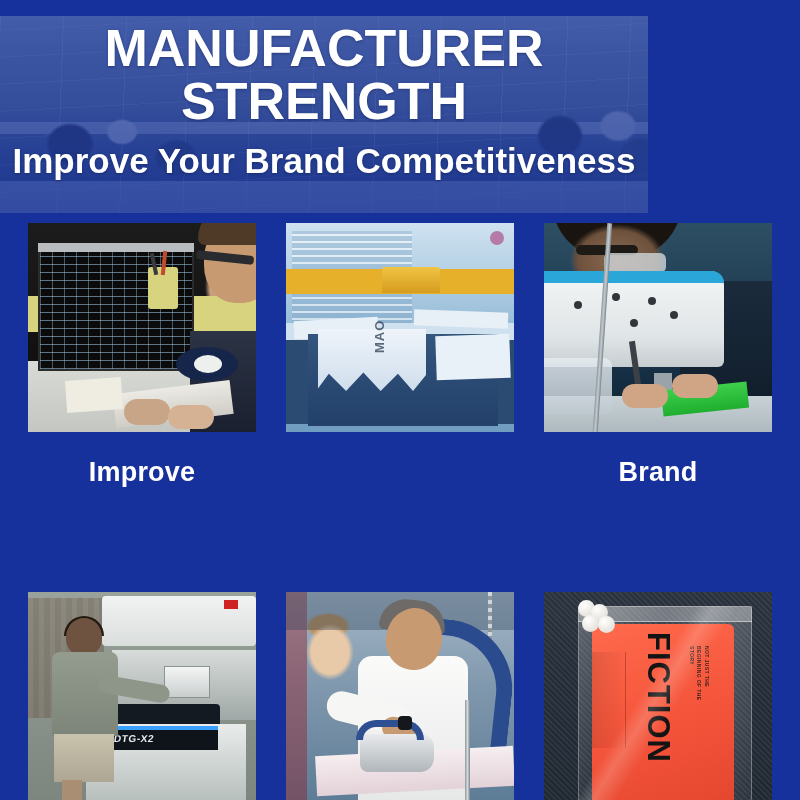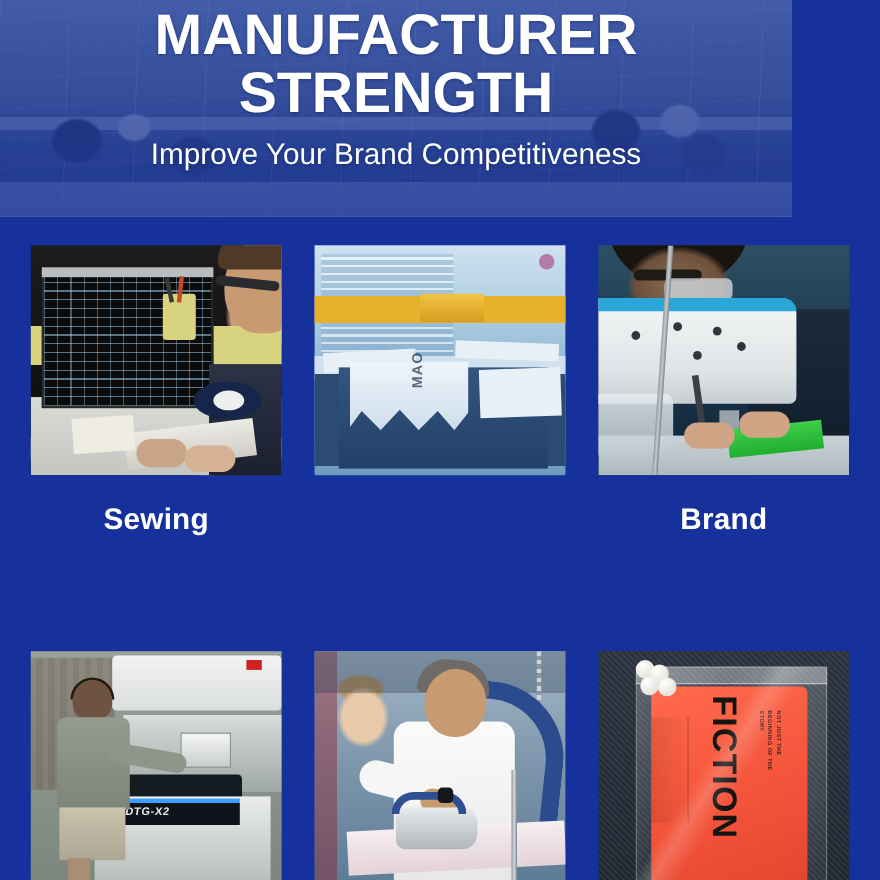--- a/index.html
+++ b/index.html
@@ -12,22 +12,22 @@
     width: 800px;
     height: 800px;
     overflow: hidden;
     background: #16309c;
     font-family: "Liberation Sans", sans-serif;
   }
 
   
   .hero {
     position: absolute;
-    left: 0; top: 0;
-    width: 720px;
+    left: 0; top: 16px;
+    width: 648px;
     height: 197px;
     overflow: hidden;
   }
   .hero-photo {
     position: absolute;
     inset: 0;
     background-color: #5f7fae;
     background-image:
       
       radial-gradient(ellipse 34px 30px at 70px 128px, #2b3f63 0%, #2b3f63 60%, rgba(43,63,99,0) 72%),
@@ -69,22 +69,22 @@
     font-weight: 700;
     line-height: 1.02;
     letter-spacing: 0px;
     text-align: center;
     text-shadow: 0 1px 3px rgba(10,25,70,0.45);
     max-width: 760px;
   }
   .hero-sub {
     margin-top: 13px;
     color: #ffffff;
-    font-size: 27px;
-    font-weight: 400;
+    font-size: 35px;
+    font-weight: 700;
     text-align: center;
     text-shadow: 0 1px 3px rgba(10,25,70,0.45);
   }
 
   
   .grid {
     position: absolute;
     left: 28px;
     top: 223px;
     width: 744px;
@@ -526,21 +526,21 @@
         <div style="position:absolute;left:120px;top:44px;width:30px;height:42px;background:#d8d37e;border-radius:3px;"></div>
         <div style="position:absolute;left:124px;top:30px;width:4px;height:22px;background:#3a3a3a;transform:rotate(-12deg);"></div>
         <div style="position:absolute;left:134px;top:28px;width:4px;height:24px;background:#c24a2a;transform:rotate(6deg);"></div>
         <div style="position:absolute;left:148px;top:124px;width:62px;height:34px;border-radius:50%;background:#16254a;"></div>
         <div style="position:absolute;left:166px;top:132px;width:28px;height:18px;border-radius:50%;background:#eef0ee;"></div>
         <div style="position:absolute;left:86px;top:164px;width:118px;height:34px;background:linear-gradient(180deg,#eceae4 0%,#cfcdc6 100%);transform:rotate(-7deg);"></div>
         <div style="position:absolute;left:96px;top:176px;width:46px;height:26px;border-radius:13px;background:#c9a588;"></div>
         <div style="position:absolute;left:140px;top:182px;width:46px;height:24px;border-radius:12px;background:#d5b294;"></div>
         <div style="position:absolute;left:38px;top:156px;width:56px;height:32px;background:#efece2;transform:rotate(-4deg);"></div>
       </div>
-      <div class="caption">Sewing</div>
+      <div class="caption">Improve</div>
     </div>
 
     <div class="cell">
       <div class="thumb t-manufacture">
         <div class="sheet" style="left:8px;top:96px;width:84px;height:18px;transform:rotate(-3deg);"></div>
         <div class="sheet" style="left:128px;top:88px;width:94px;height:16px;transform:rotate(2deg);"></div>
         <div class="mbody"></div>
         <div class="mhead"></div>
         <div class="fabric"></div>
         <div class="fabric-text">MAO</div>

